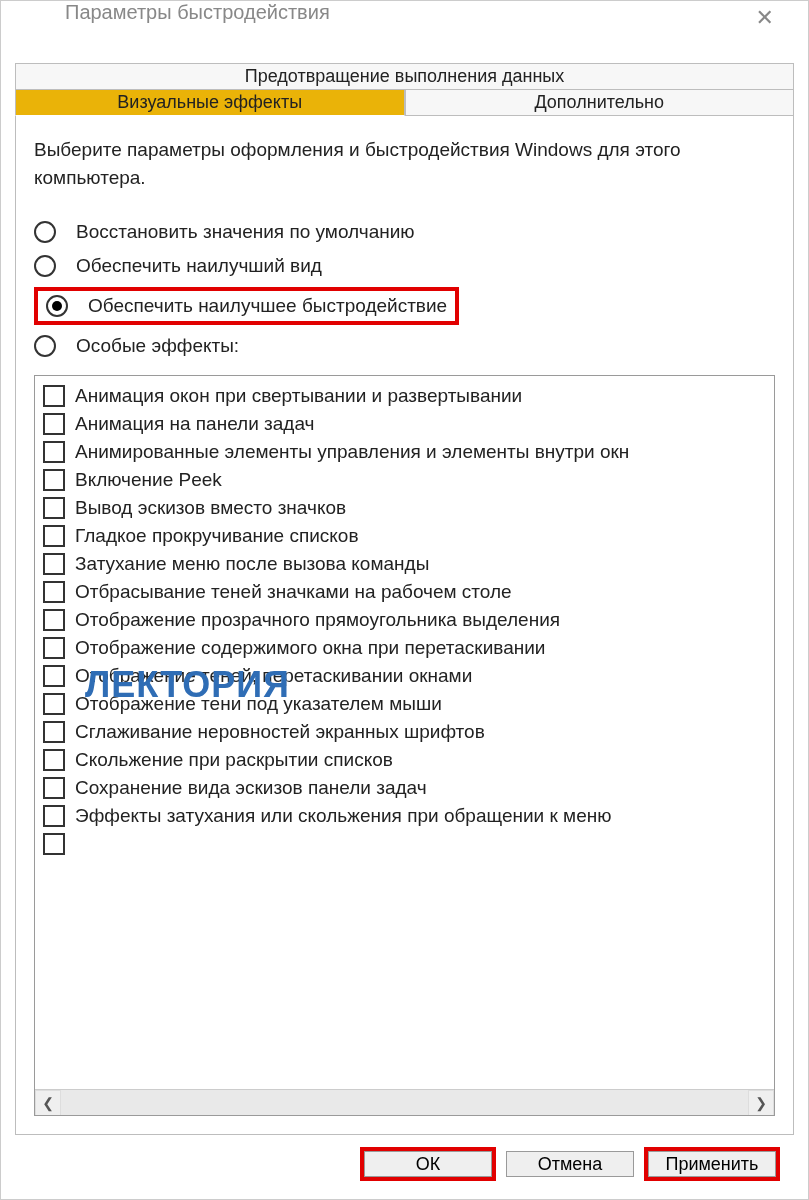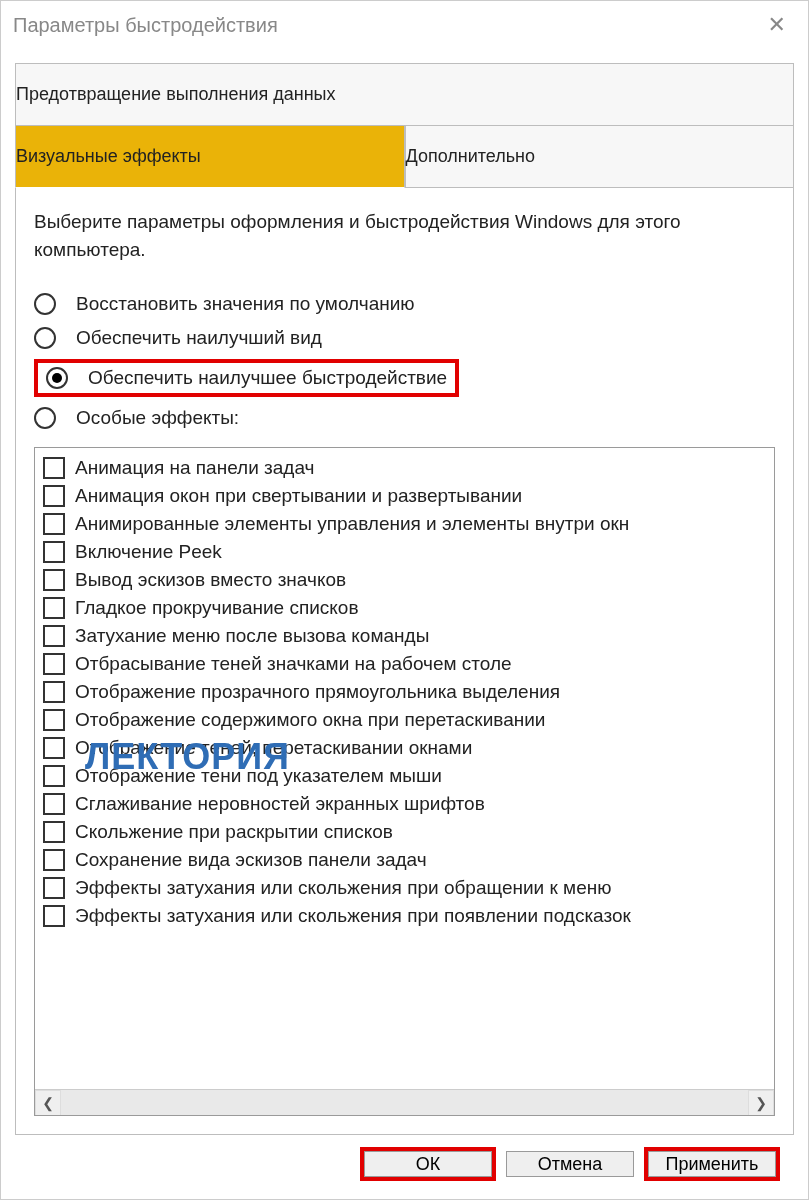--- a/index.html
+++ b/index.html
@@ -15,24 +15,25 @@
 .window {
   width: 809px;
   height: 1200px;
   border: 1px solid #ccc;
   display: flex;
   flex-direction: column;
 }
 .titlebar {
   height: 48px;
   display: flex;
-  align-items: center;
-  padding: 0 12px;
+  align-items: flex-start;
+  padding: 0 24px;
   color: #888;
   font-size: 20px;
+  margin-left: 40px;
 }
 .titlebar .close {
   margin-left: auto;
   color: #888;
   font-size: 22px;
   padding: 4px 10px;
   cursor: pointer;
 }
 .client {
   flex: 1;
@@ -46,21 +47,22 @@
 }
 .tabrow {
   display: flex;
 }
 .tabrow.top {
   justify-content: center;
 }
 .tab {
   border: 1px solid #bdbdbd;
   background: #f7f7f7;
-  padding: 20px 0;
+  padding: 2px 0;
+  text-align: center;
   font-size: 18px;
   color: #222;
 }
 .tabrow.top .tab {
   flex: 1;
   border-bottom: none;
 }
 .tabrow.bottom .tab {
   flex: 1;
 }
@@ -243,28 +245,28 @@
         <label class="radio-row">
           <span class="radio"></span>
           <span>Особые эффекты:</span>
         </label>
       </div>
 
       <div class="checklist-box rel">
         <div class="checklist" id="checklist">
             <div class="check-row">
               <span class="checkbox"></span>
+              <span>Анимация окон при свертывании и развертывании</span>
+            </div>
+            <div class="check-row">
+              <span class="checkbox"></span>
               <span>Анимация на панели задач</span>
             </div>
             <div class="check-row">
               <span class="checkbox"></span>
-              <span>Анимация окон при свертывании и развертывании</span>
-            </div>
-            <div class="check-row">
-              <span class="checkbox"></span>
               <span>Анимированные элементы управления и элементы внутри окн</span>
             </div>
             <div class="check-row">
               <span class="checkbox"></span>
               <span>Включение Peek</span>
             </div>
             <div class="check-row">
               <span class="checkbox"></span>
               <span>Вывод эскизов вместо значков</span>
             </div>
@@ -307,21 +309,20 @@
             <div class="check-row">
               <span class="checkbox"></span>
               <span>Сохранение вида эскизов панели задач</span>
             </div>
             <div class="check-row">
               <span class="checkbox"></span>
               <span>Эффекты затухания или скольжения при обращении к меню</span>
             </div>
             <div class="check-row">
               <span class="checkbox"></span>
-              <span>Эффекты затухания или скольжения при появлении подсказок</span>
             </div>
           </div>
         <div class="watermark" style="left:50px; top:288px;">ЛЕКТОРИЯ</div>
         <div class="hscroll">
           <div class="arrow">❮</div>
           <div class="track"></div>
           <div class="arrow">❯</div>
         </div>
       </div>
     </div>

